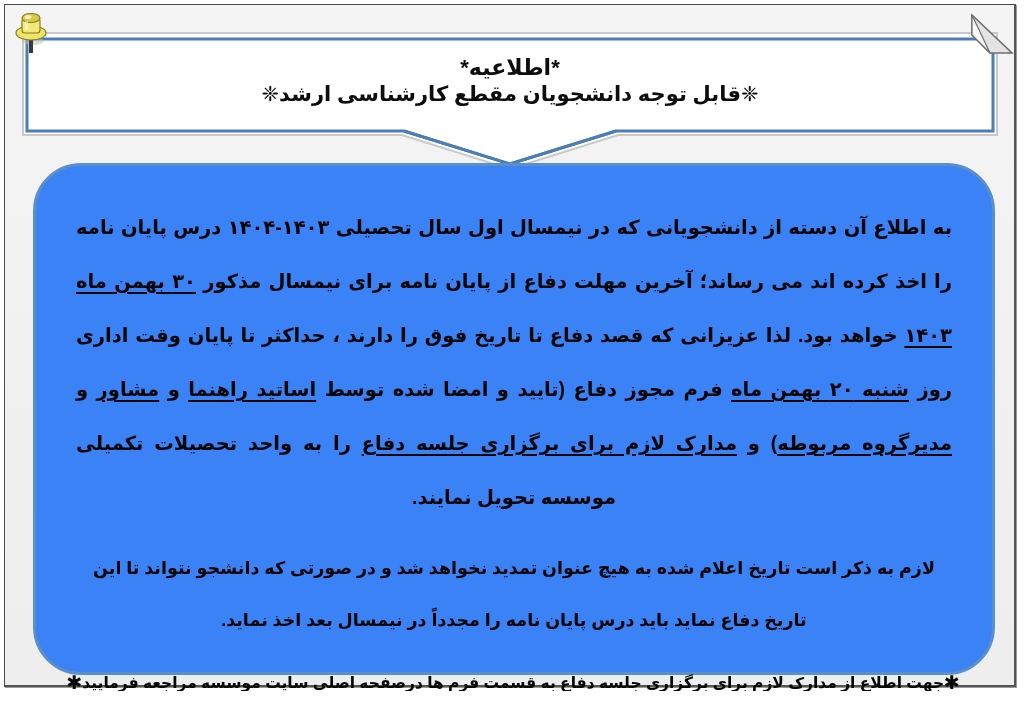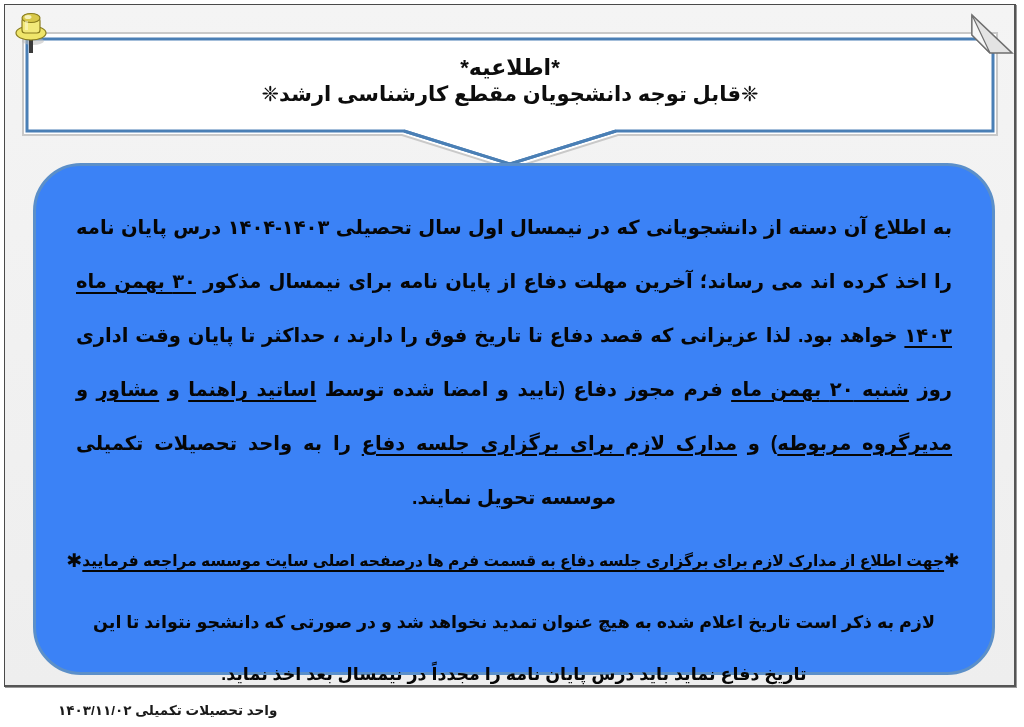--- a/index.html
+++ b/index.html
@@ -234,27 +234,26 @@
         <polygon points="2,2 42,40 20,40 2,22" fill="#e3e3e3" stroke="#6e6e6e" stroke-width="1.6"></polygon>
         <polygon points="2,2 2,22 20,40" fill="#f7f7f7" stroke="#6e6e6e" stroke-width="1.2"></polygon>
       </svg>
     </div>
 
     <div id="body-box">
       <div id="body-content">
 
         <p class="para" id="para-main"><span>به اطلاع آن دسته از دانشجویانی که در نیمسال اول سال تحصیلی ۱۴۰۳-۱۴۰۴ درس پایان نامه را اخذ کرده اند می رساند؛ آخرین مهلت دفاع از پایان نامه برای نیمسال مذکور </span><span class="u">۳۰ بهمن ماه ۱۴۰۳</span><span> خواهد بود. لذا عزیزانی که قصد دفاع تا تاریخ فوق را دارند ، حداکثر تا پایان وقت اداری روز </span><span class="u">شنبه ۲۰ بهمن ماه</span><span> فرم مجوز دفاع (تایید و امضا شده توسط </span><span class="u">اساتید راهنما</span><span> و </span><span class="u">مشاور</span><span> و </span><span class="u">مدیرگروه مربوطه</span><span>) و </span><span class="u">مدارک لازم برای برگزاری جلسه دفاع</span><span> را به واحد تحصیلات تکمیلی موسسه تحویل نمایند.</span></p>
 
+        <p class="para" id="para-note">لازم به ذکر است تاریخ اعلام شده به هیچ عنوان تمدید نخواهد شد و در صورتی که دانشجو نتواند تا این تاریخ دفاع نماید باید درس پایان نامه را مجدداً در نیمسال بعد اخذ نماید.</p>
+
         <p class="para" id="para-footnote">
           <span class="star">✱</span><span class="u">جهت اطلاع از مدارک لازم برای برگزاری جلسه دفاع به قسمت فرم ها درصفحه اصلی سایت موسسه مراجعه فرمایید</span><span class="star">✱</span>
         </p>
 
-        <p class="para" id="para-note">لازم به ذکر است تاریخ اعلام شده به هیچ عنوان تمدید نخواهد شد و در صورتی که دانشجو نتواند تا این تاریخ دفاع نماید باید درس پایان نامه را مجدداً در نیمسال بعد اخذ نماید.</p>
-
       </div>
     </div>
 
   </div>
 
   <div id="footer-strip"></div>
-  <div id="footer-text">واحد تحصیلات تکمیلی ۱۴۰۳/۱۱/۰۲</div>
 
 </div>
 
 </body></html>

